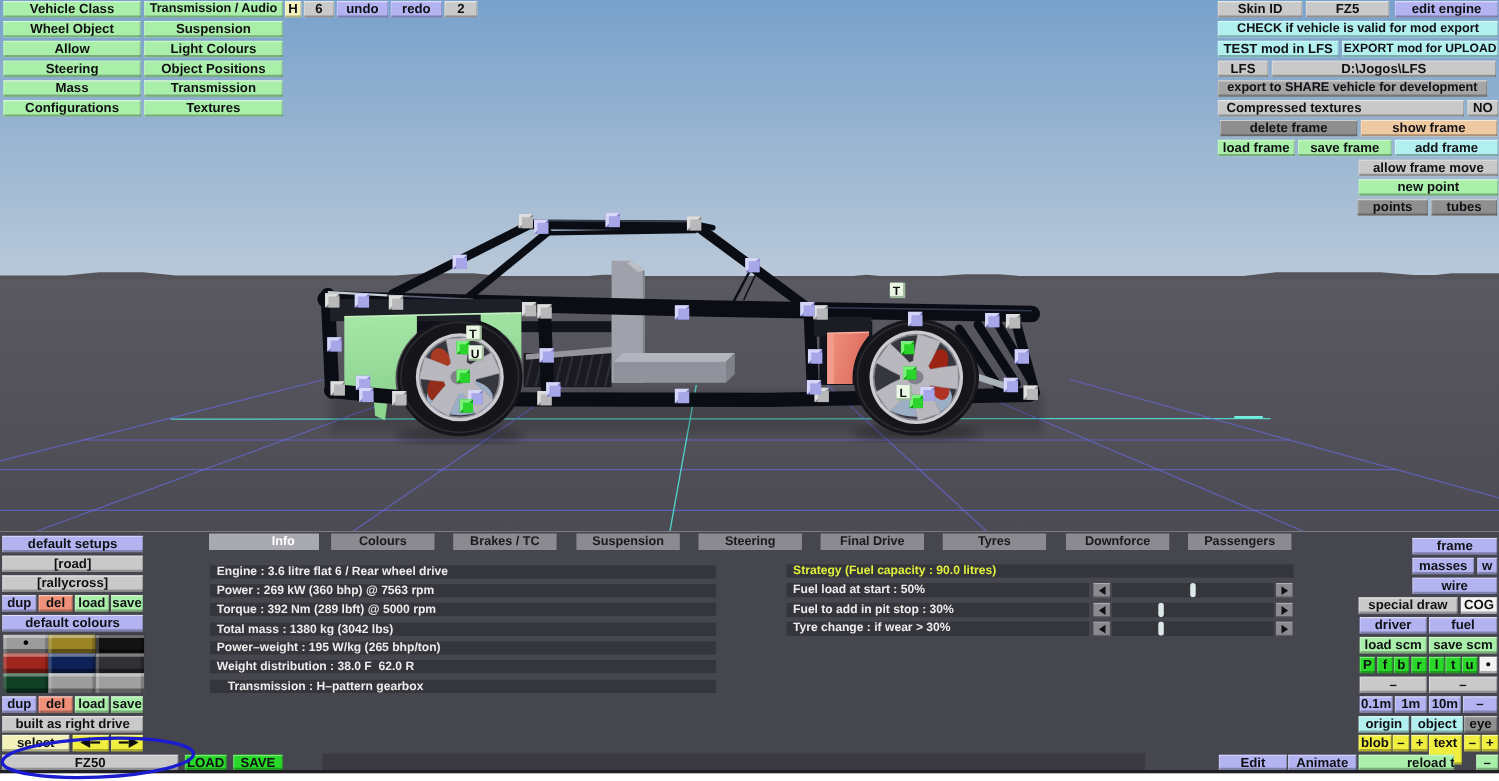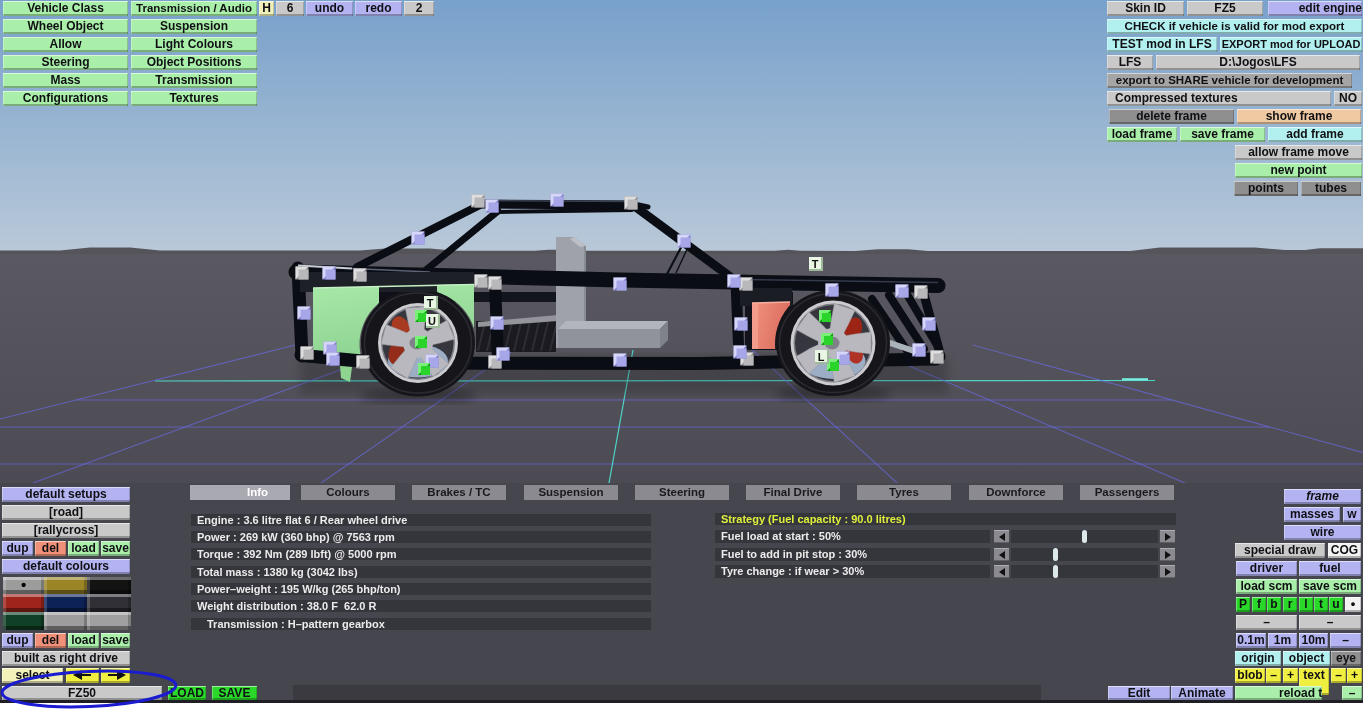--- a/index.html
+++ b/index.html
@@ -398,21 +398,21 @@
 <div class="b gn" style="left:131px;top:73px;width:126px;height:15px;">Transmission</div>
 <div class="b gn" style="left:3px;top:91px;width:125px;height:15px;">Configurations</div>
 <div class="b gn" style="left:131px;top:91px;width:126px;height:15px;">Textures</div>
 <div class="b py" style="left:259px;top:1px;width:15px;height:15px;">H</div>
 <div class="b gy" style="left:276px;top:1px;width:28px;height:15px;">6</div>
 <div class="b lv" style="left:306px;top:1px;width:47px;height:15px;">undo</div>
 <div class="b lv" style="left:355px;top:1px;width:47px;height:15px;">redo</div>
 <div class="b gy" style="left:404px;top:1px;width:30px;height:15px;">2</div>
 <div class="b gy" style="left:1107px;top:1px;width:77px;height:15px;">Skin ID</div>
 <div class="b gy" style="left:1187px;top:1px;width:76px;height:15px;">FZ5</div>
-<div class="b lv" style="left:1268px;top:1px;width:94px;height:15px;text-align:right;">edit engine</div>
+<div class="b lv" style="left:1268px;top:1px;width:94px;height:15px;">edit engine</div>
 <div class="b cy" style="left:1107px;top:19px;width:255px;height:15px;font-size:11.5px">CHECK if vehicle is valid for mod export</div>
 <div class="b cy" style="left:1107px;top:37px;width:110px;height:15px;">TEST mod in LFS</div>
 <div class="b cy" style="left:1220px;top:37px;width:142px;height:15px;font-size:11px">EXPORT mod for UPLOAD</div>
 <div class="b gy" style="left:1107px;top:55px;width:46px;height:15px;">LFS</div>
 <div class="b gy" style="left:1156px;top:55px;width:204px;height:15px;">D:\Jogos\LFS</div>
 <div class="b gy2" style="left:1107px;top:73px;width:245px;height:15px;font-size:11.5px">export to SHARE vehicle for development</div>
 <div class="b gy" style="left:1107px;top:91px;width:224px;height:15px;text-align:left;padding-left:8px">Compressed textures</div>
 <div class="b gy" style="left:1334px;top:91px;width:28px;height:15px;">NO</div>
 <div class="b gy3" style="left:1109px;top:109px;width:125px;height:15px;">delete frame</div>
 <div class="b tan" style="left:1237px;top:109px;width:124px;height:15px;">show frame</div>
@@ -479,21 +479,21 @@
 <div class="b trk" style="left:1011px;top:548px;width:147px;height:13px;">
     <span class="hdl" style="left:42px"></span>
   </div>
 <div class="b arb" style="left:1160px;top:548px;width:15px;height:13px;"><span class="tri tr"></span></div>
 <div class="b ib" style="left:715px;top:565px;width:275px;height:13px;">Tyre change : if wear &gt; 30%</div>
 <div class="b arb" style="left:994px;top:565px;width:15px;height:13px;"><span class="tri tl"></span></div>
 <div class="b trk" style="left:1011px;top:565px;width:147px;height:13px;">
     <span class="hdl" style="left:42px"></span>
   </div>
 <div class="b arb" style="left:1160px;top:565px;width:15px;height:13px;"><span class="tri tr"></span></div>
-<div class="b lv" style="left:1284px;top:489px;width:77px;height:15px;font-style:italic;">frame</div>
+<div class="b lv" style="left:1284px;top:489px;width:77px;height:15px;">frame</div>
 <div class="b lv" style="left:1284px;top:507px;width:56px;height:15px;">masses</div>
 <div class="b lv" style="left:1343px;top:507px;width:18px;height:15px;">w</div>
 <div class="b lv" style="left:1284px;top:525px;width:77px;height:15px;">wire</div>
 <div class="b gy" style="left:1235px;top:543px;width:90px;height:15px;">special draw</div>
 <div class="b wh" style="left:1328px;top:543px;width:33px;height:15px;">COG</div>
 <div class="b lv" style="left:1236px;top:561px;width:61px;height:15px;">driver</div>
 <div class="b lv" style="left:1299px;top:561px;width:62px;height:15px;">fuel</div>
 <div class="b gn" style="left:1236px;top:579px;width:61px;height:15px;">load scm</div>
 <div class="b gn" style="left:1299px;top:579px;width:62px;height:15px;">save scm</div>
 <div class="b bg" style="left:1236px;top:597px;width:14px;height:15px;">P</div>

